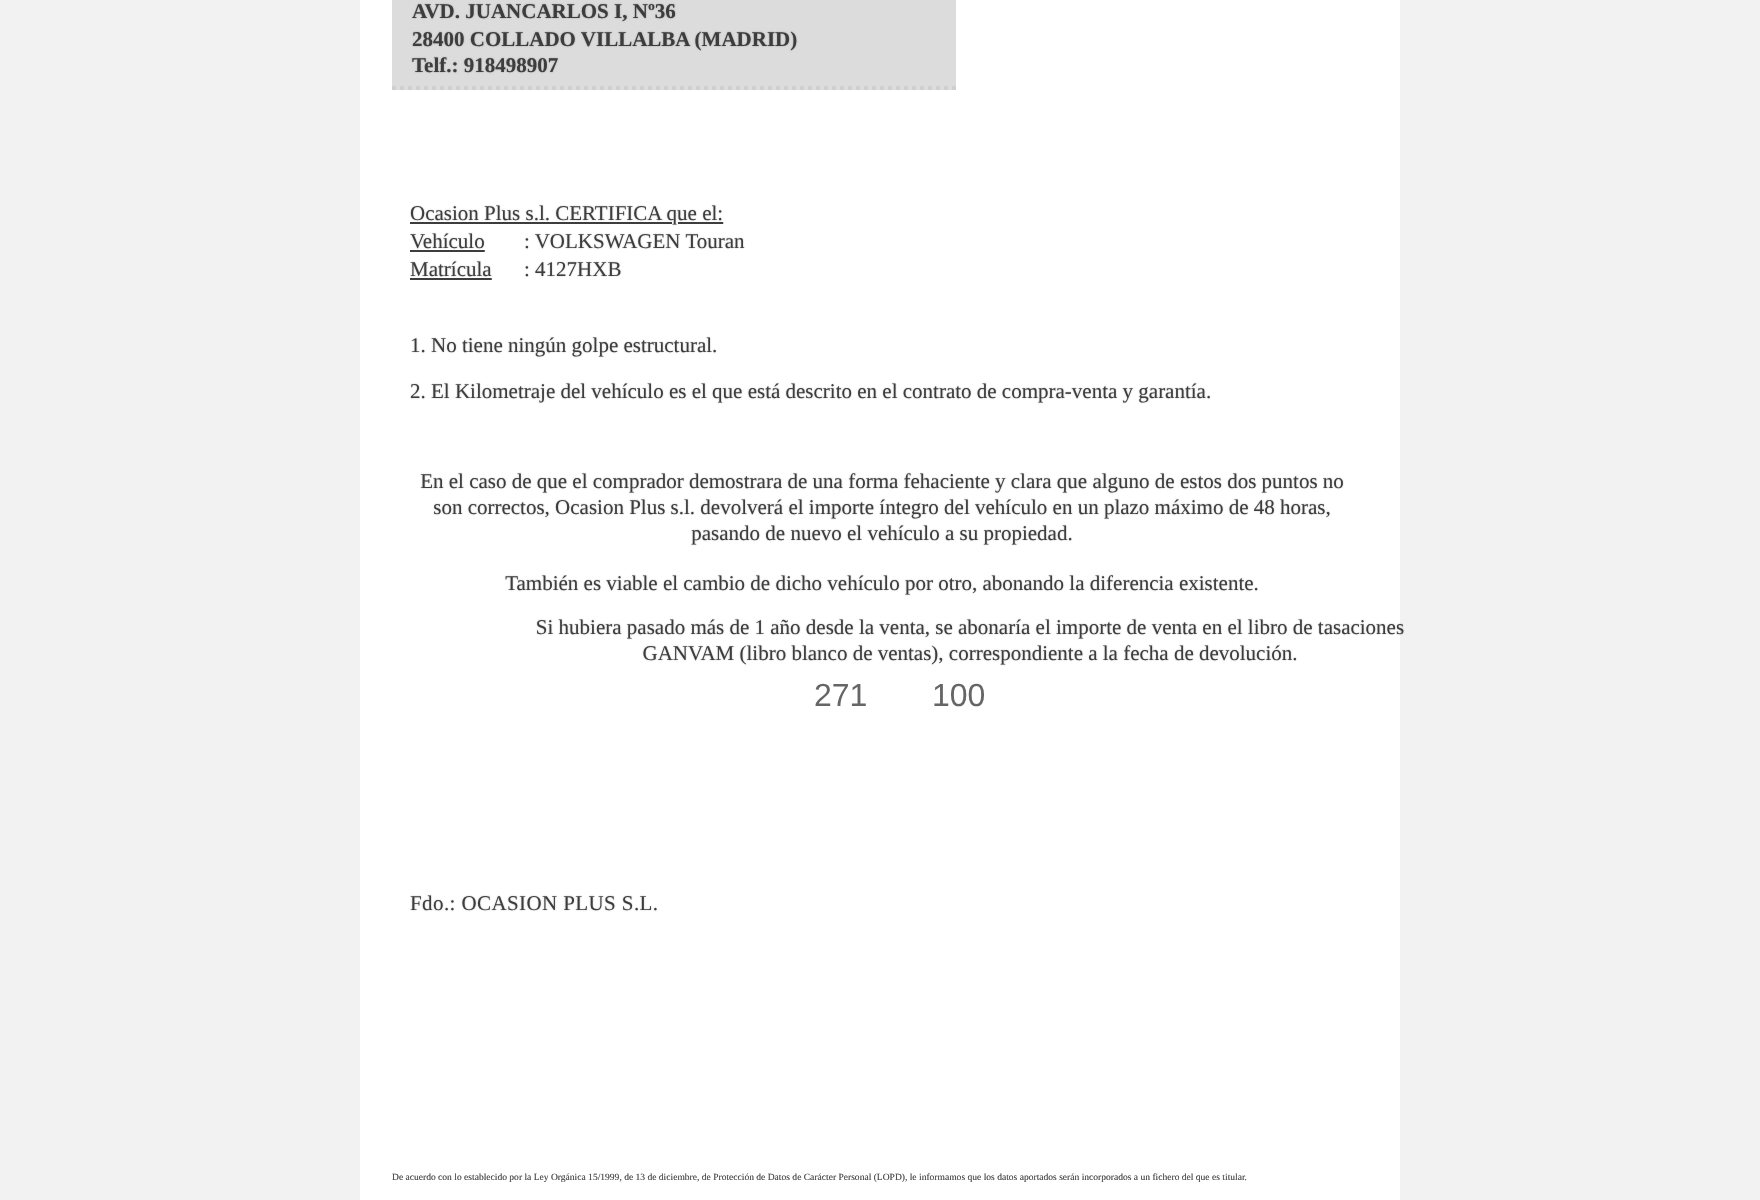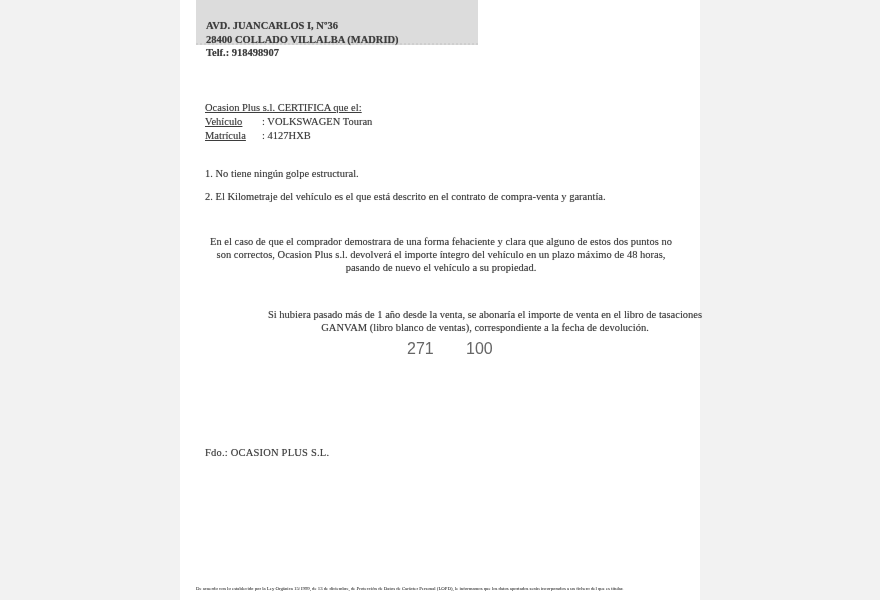--- a/index.html
+++ b/index.html
@@ -21,21 +21,21 @@
   .doc-text{
     color:var(--text,#3d3d3d);
     font-size:10.5px;line-height:13px;
     text-shadow:0 0 0.7px rgba(40,40,40,0.45);
   }
   .header-box{
     left:16px;top:0;width:282px;height:45px;
     background:var(--header_bg,#dcdcdc);
     border-bottom:2px dotted #cfcfcf;
     box-sizing:border-box;
-    padding:19px 0 0 10px;
+    padding:0 0 0 10px;
   }
   .header-box div{
     font-weight:bold;font-size:10.5px;line-height:13.5px;
     color:var(--text,#3d3d3d);
     text-shadow:0 0 0.7px rgba(40,40,40,0.5);
     white-space:nowrap;
   }
   .date-line{left:235px;top:70px;white-space:nowrap;}
   .cert-intro{left:25px;top:101px;text-decoration:underline;}
   .vrow{left:25px;top:115px;white-space:nowrap;}
@@ -82,20 +82,21 @@
     </div>
 
     <div class="abs doc-text prow">
       <span class="label-u">Matrícula</span><span>: 4127HXB</span>
     </div>
 
     <div class="abs doc-text item1">1. No tiene ningún golpe estructural.</div>
     <div class="abs doc-text item2">2. El Kilometraje del vehículo es el que está descrito en el contrato de compra-venta y garantía.</div>
 
     <div class="abs doc-text para para1">En el caso de que el comprador demostrara de una forma fehaciente y clara que alguno de estos dos puntos no son correctos, Ocasion Plus s.l. devolverá el importe íntegro del vehículo en un plazo máximo de 48 horas, pasando de nuevo el vehículo a su propiedad.</div>
+    <div class="abs doc-text para para2">También es viable el cambio de dicho vehículo por otro, abonando la diferencia existente.</div>
     <div class="abs doc-text para para3">Si hubiera pasado más de 1 año desde la venta, se abonaría el importe de venta en el libro de tasaciones GANVAM (libro blanco de ventas), correspondiente a la fecha de devolución.</div>
 
     <div class="abs annotation ann1">271</div>
     <div class="abs annotation ann2">100</div>
 
     <div class="abs doc-text signature">Fdo.: OCASION PLUS S.L.</div>
 
     <div class="abs footer-legal">De acuerdo con lo establecido por la Ley Orgánica 15/1999, de 13 de diciembre, de Protección de Datos de Carácter Personal (LOPD), le informamos que los datos aportados serán incorporados a un fichero del que es titular.</div>
 
   </div>

